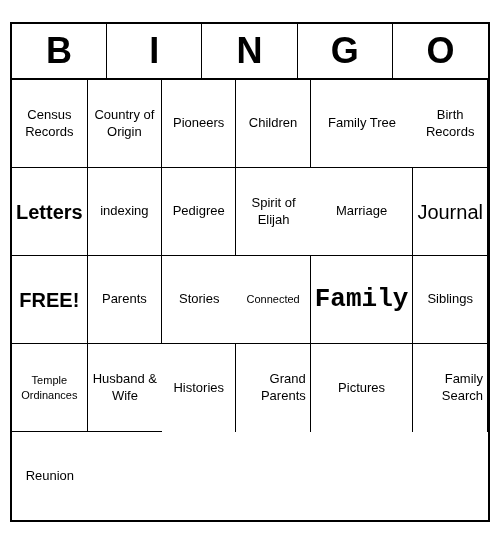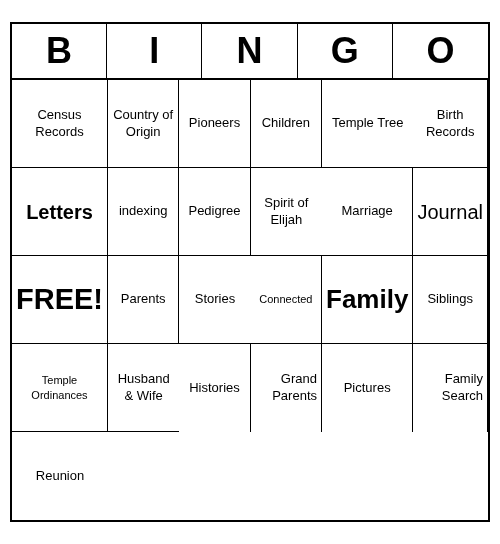--- a/index.html
+++ b/index.html
@@ -92,21 +92,21 @@
       <div class="bingo-cell">
         <span class="cell-text">Country of Origin</span>
       </div>
       <div class="bingo-cell">
         <span class="cell-text">Pioneers</span>
       </div>
       <div class="bingo-cell">
         <span class="cell-text">Children</span>
       </div>
       <div class="bingo-cell">
-        <span class="cell-text">Temple Tree</span>
+        <span class="cell-text">Family Tree</span>
       </div>
       <div class="bingo-cell">
         <span class="cell-text">Birth Records</span>
       </div>
       <div class="bingo-cell">
         <span class="cell-text" style="font-size: 20px; font-weight: bold;">Letters</span>
       </div>
       <div class="bingo-cell">
         <span class="cell-text">indexing</span>
       </div>
@@ -116,33 +116,33 @@
       <div class="bingo-cell">
         <span class="cell-text">Spirit of Elijah</span>
       </div>
       <div class="bingo-cell">
         <span class="cell-text">Marriage</span>
       </div>
       <div class="bingo-cell">
         <span class="cell-text" style="font-size: 20px; font-weight: normal;">Journal</span>
       </div>
       <div class="bingo-cell">
-        <span class="cell-text" style="font-size: 29px; font-weight: bold; text-align: right;">FREE!</span>
+        <span class="cell-text" style="font-size: 20px; font-weight: bold; text-align: right;">FREE!</span>
       </div>
       <div class="bingo-cell">
         <span class="cell-text">Parents</span>
       </div>
       <div class="bingo-cell">
         <span class="cell-text">Stories</span>
       </div>
       <div class="bingo-cell">
         <span class="cell-text" style="font-size: 11px;">Connected</span>
       </div>
       <div class="bingo-cell">
-        <span class="cell-text" style="font-size: 26px; font-weight: bold;">Family</span>
+        <span class="cell-text" style="font-size: 26px; font-weight: bold; font-family: Liberation Mono, monospace;">Family</span>
       </div>
       <div class="bingo-cell">
         <span class="cell-text">Siblings</span>
       </div>
       <div class="bingo-cell">
         <span class="cell-text" style="font-size: 11px;">Temple Ordinances</span>
       </div>
       <div class="bingo-cell">
         <span class="cell-text">Husband &amp; Wife</span>
       </div>

